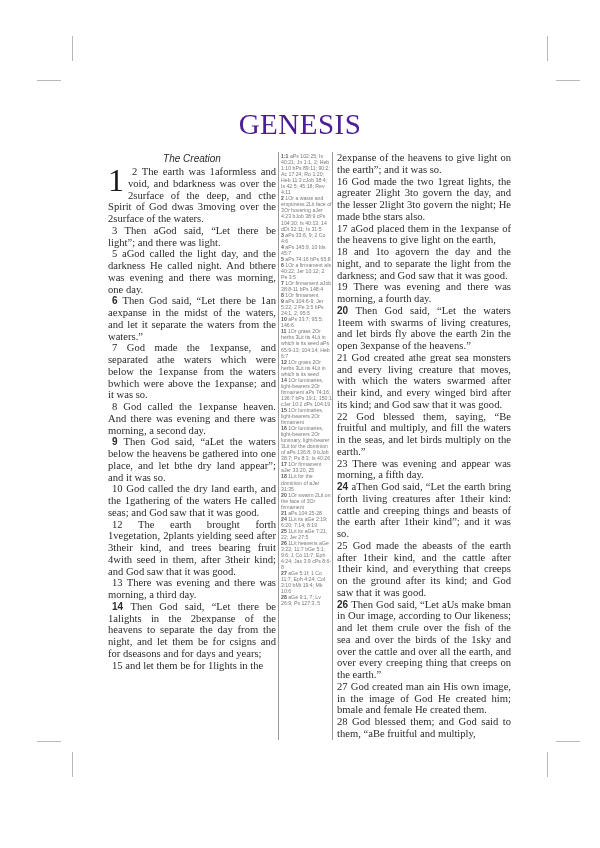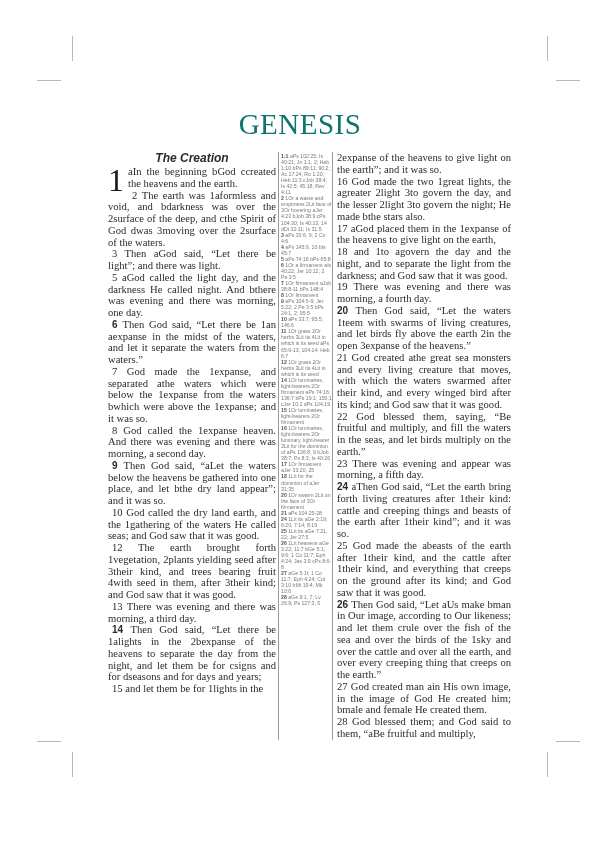--- a/index.html
+++ b/index.html
@@ -1,26 +1,26 @@
 <!DOCTYPE html>
 <html><head>
 <meta charset="utf-8">
 <style>
   html, body { margin: 0; padding: 0; background: #ffffff; }
   body { width: 600px; height: 848px; position: relative; overflow: hidden; font-family: "Liberation Serif", "DejaVu Serif", serif; color: #2a2a2a; }
   .crop { position: absolute; background: #b8b8b8; }
   .crop.v { width: 1px; height: 25px; }
   .crop.h { height: 1px; width: 24px; }
-  .book-title { position: absolute; left: 0; width: 600px; top: 108px; text-align: center; font-size: 29px; letter-spacing: 0.5px; color: #0f766e; font-family: "Liberation Serif", serif; }
+  .book-title { position: absolute; left: 0; width: 600px; top: 108px; text-align: center; font-size: 29px; letter-spacing: 0.5px; color: #4c1d95; font-family: "Liberation Serif", serif; }
   .col { position: absolute; top: 152px; font-size: 10.6px; line-height: 11.75px; text-align: justify; }
   .col-left { left: 108px; width: 168px; }
   .col-right { left: 337px; width: 174px; }
   .col p { margin: 0; }
   .col-left p.v { text-indent: 4px; }
-  .heading { font-family: "Liberation Sans", sans-serif; font-weight: bold; font-style: italic; font-size: 12px; text-align: center; margin-bottom: 1px !important; height: 13px; line-height: 13px; }
+  .heading { font-family: "Liberation Sans", sans-serif; font-weight: normal; font-style: italic; font-size: 10px; text-align: center; margin-bottom: 1px !important; height: 13px; line-height: 13px; }
   .chap { float: left; font-size: 32px; line-height: 24px; margin: 2px 4px 0 0; font-weight: normal; color: #1a1a1a; }
   .vn { }
   .vn.bold { font-weight: bold; font-family: "Liberation Sans", sans-serif; font-size: 10px; }
   .xref { position: absolute; left: 278px; top: 152px; width: 55px; height: 588px; border-left: 1px solid #9a9a9a; border-right: 1px solid #9a9a9a; padding: 1px 0 0 2px; box-sizing: border-box; font-family: "Liberation Sans", sans-serif; font-size: 5.2px; line-height: 6.05px; color: #7a7a7a; overflow: hidden; }
   .xref .e { margin: 0; }
   .xref .k { font-weight: bold; color: #555; }
 </style>
 </head>
 <body>
 
@@ -31,21 +31,21 @@
 <div class="crop h" style="left:37px; top:741px;"></div>
 <div class="crop v" style="left:72px; top:752px;"></div>
 <div class="crop h" style="left:556px; top:741px;"></div>
 <div class="crop v" style="left:547px; top:752px;"></div>
 
 <div class="book-title">GENESIS</div>
 
 <div class="col col-left">
   <p class="heading">The Creation</p>
   <div id="left-verses">
-      <p class="v" style="text-indent: 0px;"><span class="chap">1</span><span>aIn the beginning bGod ccreated the heavens and the earth.</span></p>
+      <p class="v" style="text-indent: 0px;"><span class="chap">1</span></p>
       <p class="v"><span class="vn">2 </span><span>The earth was 1aformless and void, and bdarkness was over the 2surface of the deep, and cthe Spirit of God dwas 3moving over the 2surface of the waters.</span></p>
       <p class="v"><span class="vn">3 </span><span>Then aGod said, “Let there be light”; and there was light.</span></p>
       <p class="v"><span class="vn">5 </span><span>aGod called the light day, and the darkness He called night. And bthere was evening and there was morning, one day.</span></p>
       <p class="v"><span class="vn bold">6 </span><span>Then God said, “Let there be 1an aexpanse in the midst of the waters, and let it separate the waters from the waters.”</span></p>
       <p class="v"><span class="vn">7 </span><span>God made the 1expanse, and separated athe waters which were below the 1expanse from the waters bwhich were above the 1expanse; and it was so.</span></p>
       <p class="v"><span class="vn">8 </span><span>God called the 1expanse heaven. And there was evening and there was morning, a second day.</span></p>
       <p class="v"><span class="vn bold">9 </span><span>Then God said, “aLet the waters below the heavens be gathered into one place, and let bthe dry land appear”; and it was so.</span></p>
       <p class="v"><span class="vn">10 </span><span>God called the dry land earth, and the 1gathering of the waters He called seas; and God saw that it was good.</span></p>
       <p class="v"><span class="vn">12 </span><span>The earth brought forth 1vegetation, 2plants yielding seed after 3their kind, and trees bearing fruit 4with seed in them, after 3their kind; and God saw that it was good.</span></p>
       <p class="v"><span class="vn">13 </span><span>There was evening and there was morning, a third day.</span></p>

